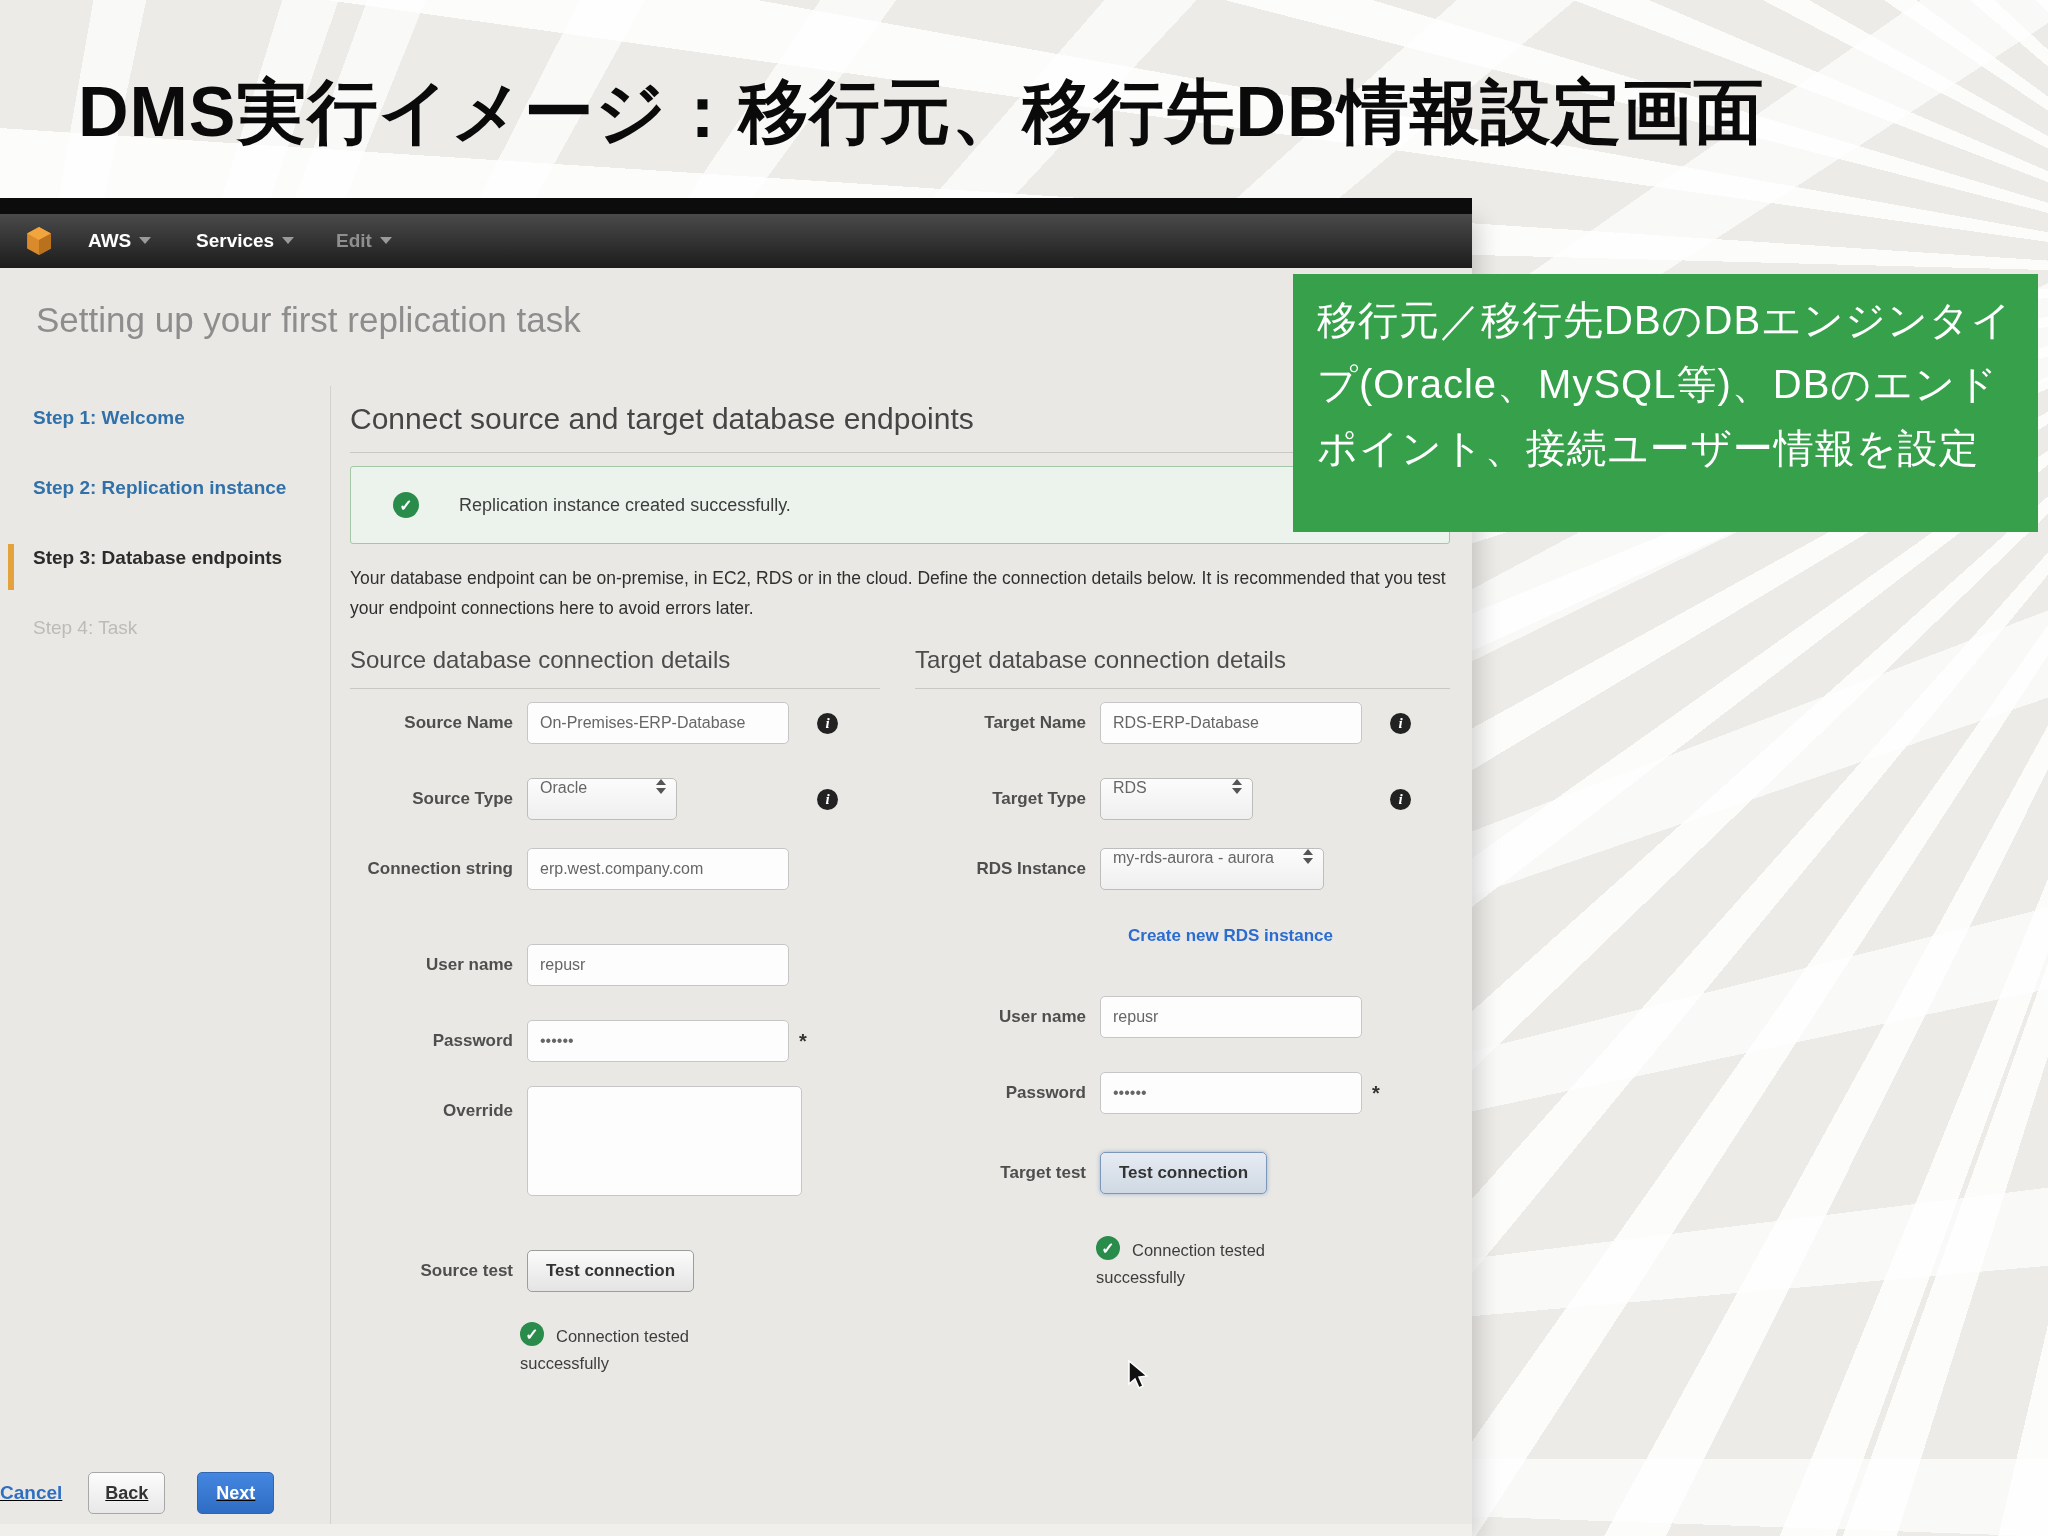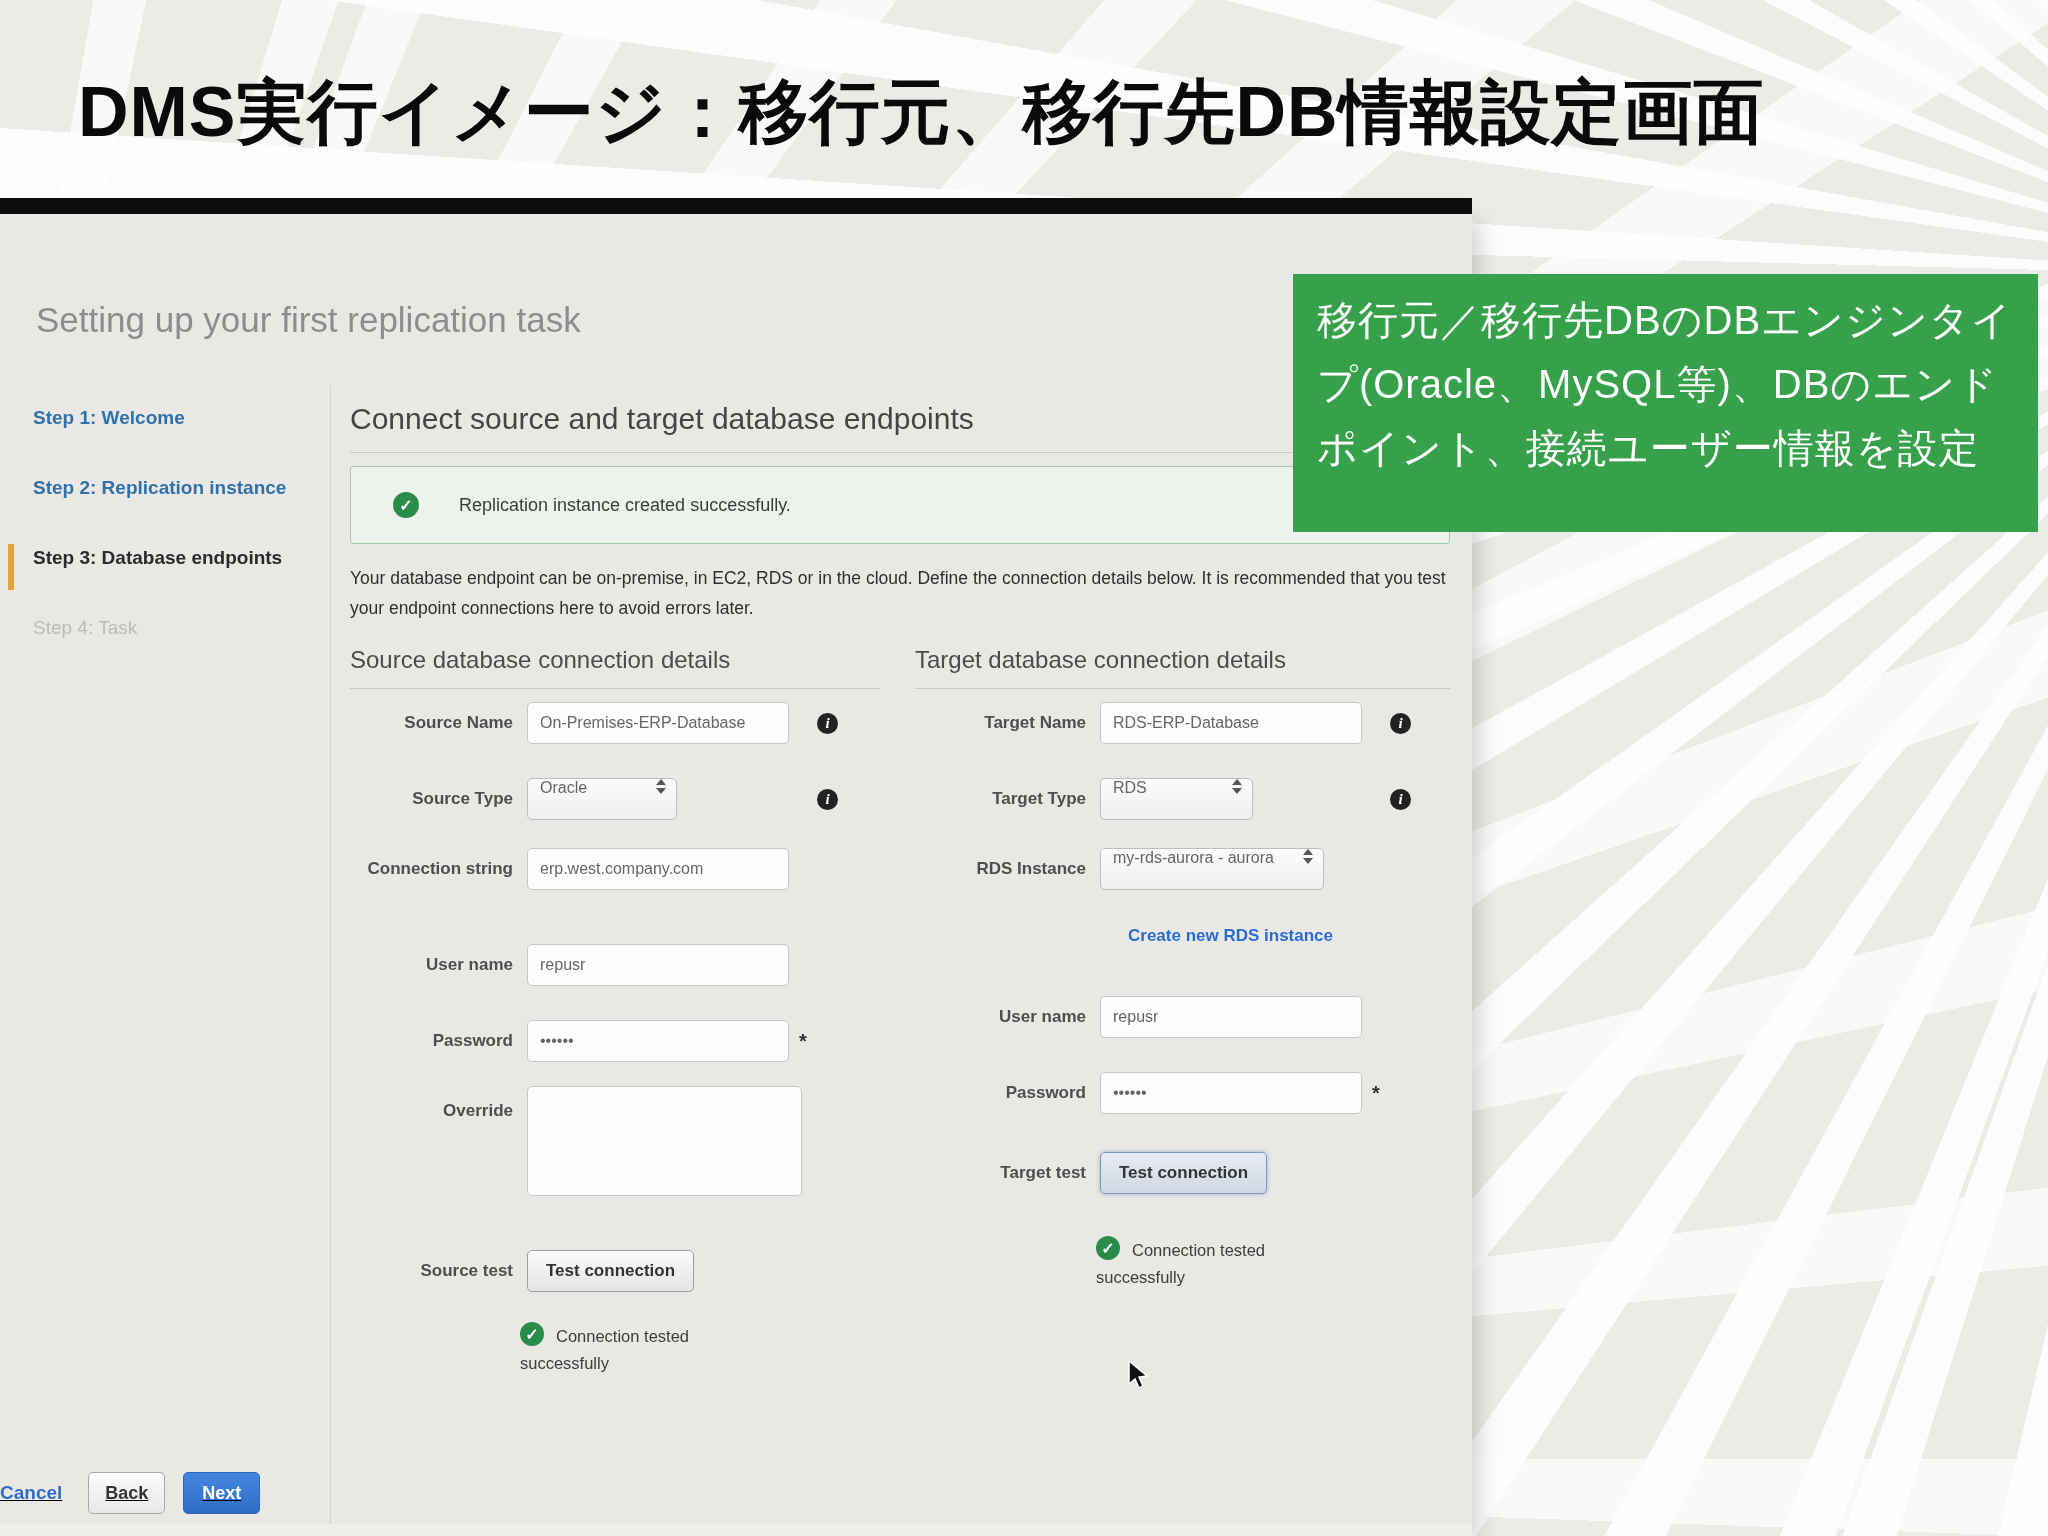--- a/index.html
+++ b/index.html
@@ -99,39 +99,51 @@
     padding:0 18px;font-family:"Liberation Sans",sans-serif;}
   .btn.test-active{border-color:#7d97b8;background:linear-gradient(#e7ecf3,#cfd8e3);box-shadow:0 0 4px rgba(90,130,190,.55);}
   .tested{position:absolute;font-size:16.5px;color:#3d3d3d;}
   .tested .line1{display:flex;align-items:flex-end;}
   .tested .check-icon{width:24px;height:24px;margin-right:12px;}
   .tested .line2{margin-top:8px;}
 
   .footer{position:absolute;top:1258px;left:0;width:1356px;display:flex;align-items:center;text-decoration:underline;}
   .cancel-link{font-size:19px;font-weight:bold;color:#2f6fc2;margin-right:26px;cursor:pointer;}
   .btn-back{height:42px;border:1px solid #a8a8a8;border-radius:5px;background:linear-gradient(#fcfcfc,#e8e8e8);
-    font-size:18px;font-weight:bold;color:#333;padding:0 16px;margin-right:18px;font-family:"Liberation Sans",sans-serif;}
+    font-size:18px;font-weight:bold;color:#333;padding:0 16px;margin-right:32px;font-family:"Liberation Sans",sans-serif;}
   .btn-next{height:42px;border:1px solid #2f66b4;border-radius:5px;background:linear-gradient(#4486e0,#2f6dc4);
     font-size:18px;font-weight:bold;color:#fff;padding:0 18px;font-family:"Liberation Sans",sans-serif;}
   .bottom-strip{position:absolute;left:0;bottom:0;width:100%;height:12px;background:#f0efec;}
 
   .cursor{position:absolute;left:1128px;top:1146px;z-index:5;}
 </style>
 </head>
 <body>
 
 <div id="root">
 
   <div class="slide-title">DMS実行イメージ：移行元、移行先DB情報設定画面</div>
   <div class="title-bar"></div>
 
   <div class="annotation">移行元／移行先DBのDBエンジンタイプ(Oracle、MySQL等)、DBのエンドポイント、接続ユーザー情報を設定</div>
 
   <div class="console">
 
+    <div class="navbar">
+      <span class="aws-logo">
+        <svg width="26" height="32" viewBox="0 0 24 28">
+          <path d="M12 1 23 7v14l-11 6L1 21V7z" fill="#d98a2b"></path>
+          <path d="M12 1 23 7l-11 6L1 7z" fill="#f2a43d"></path>
+          <path d="M23 7v14l-11 6V13z" fill="#b9711d"></path>
+        </svg>
+      </span>
+      <span class="nav-item nav-aws"><span>AWS</span><span class="chev"></span></span>
+      <span class="nav-item nav-services"><span>Services</span><span class="chev"></span></span>
+      <span class="nav-item nav-edit"><span>Edit</span><span class="chev"></span></span>
+    </div>
 
     <div class="page-title">Setting up your first replication task</div>
 
     <div class="step step-done" style="top:193px">Step 1: Welcome</div>
     <div class="step step-done" style="top:263px">Step 2: Replication instance</div>
     <div class="active-bar"></div>
     <div class="step step-active" style="top:333px">Step 3: Database endpoints</div>
     <div class="step step-disabled" style="top:403px">Step 4: Task</div>
 
     <div class="vdivider"></div>

